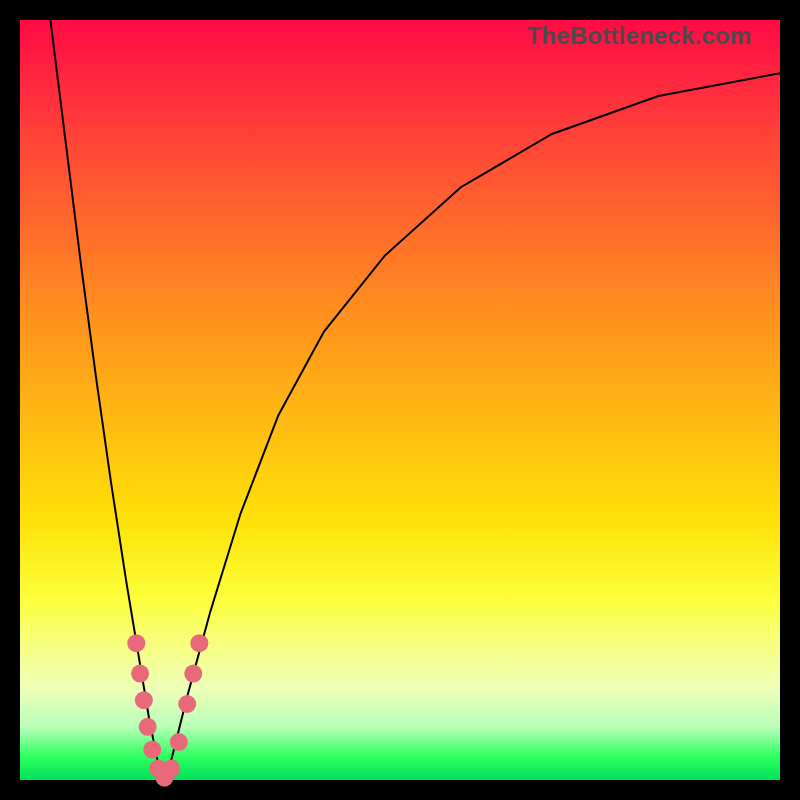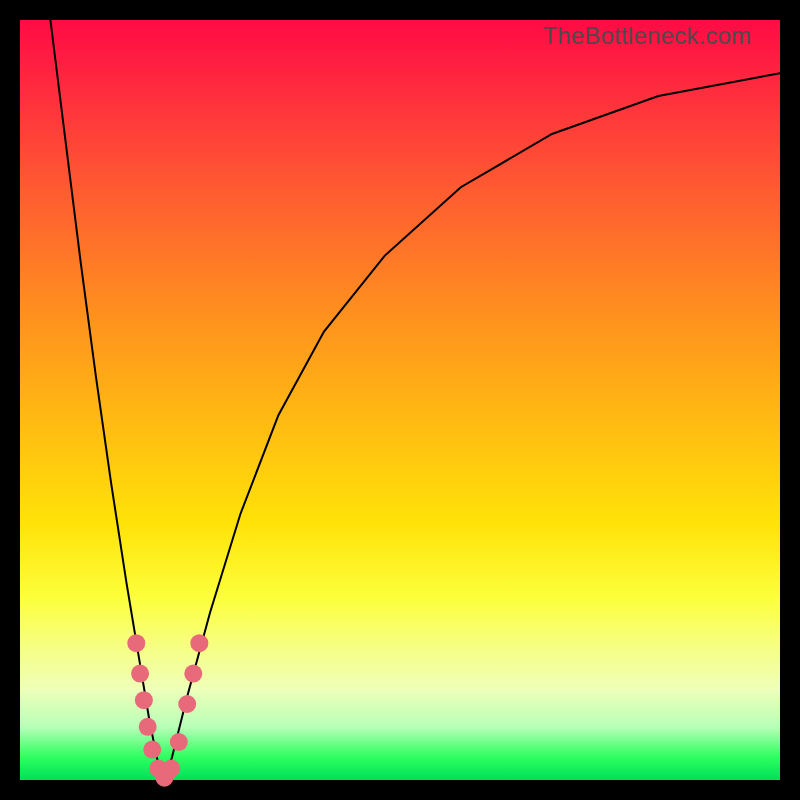--- a/index.html
+++ b/index.html
@@ -37,21 +37,21 @@
       #2dff5f 97%,
       #00e05a 100%
     );
   }
   .watermark {
     position: absolute;
     top: 2px;
     right: 28px;
     font-size: 24px;
     color: #4a4a4a;
-    font-weight: 400;
+    font-weight: 700;
     letter-spacing: 0.2px;
     user-select: none;
   }
   svg.overlay {
     position: absolute;
     left: 0;
     top: 0;
     width: 760px;
     height: 760px;
     overflow: visible;

